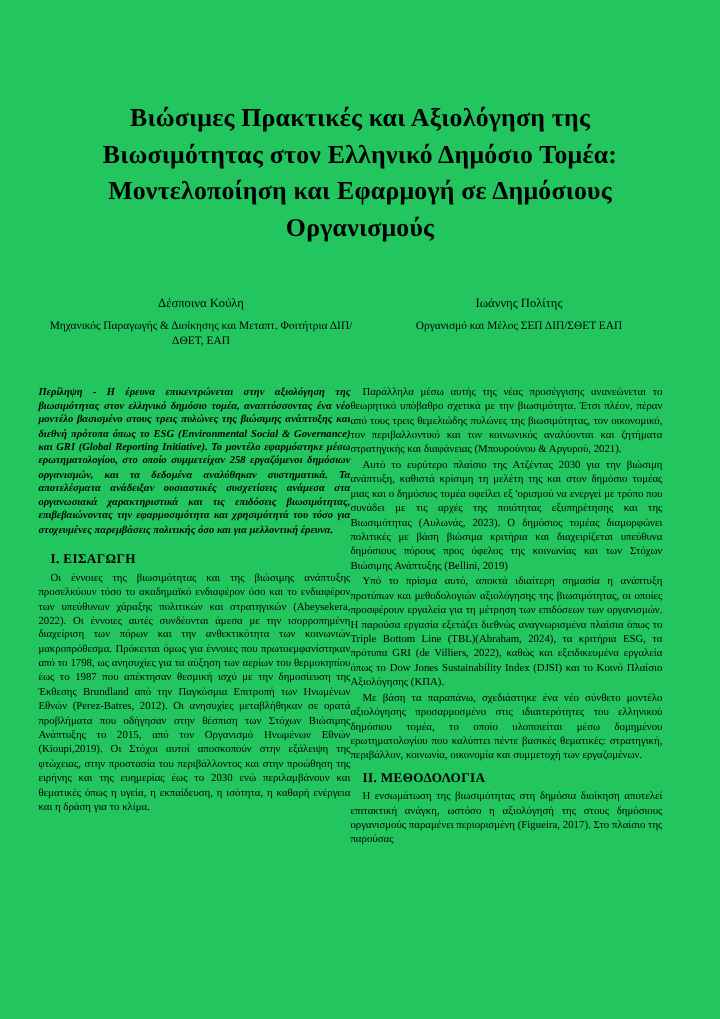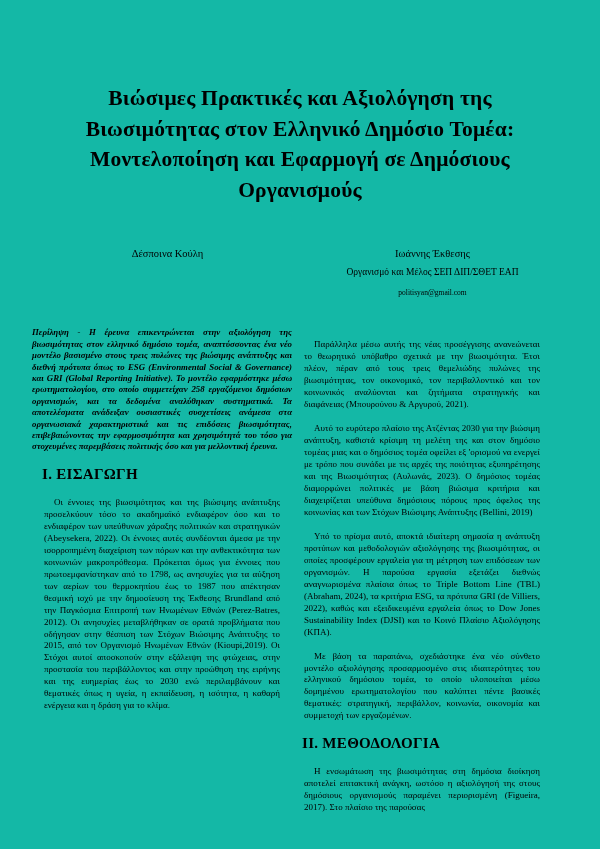--- a/index.html
+++ b/index.html
@@ -4,21 +4,21 @@
 <style>
   html, body {
     margin: 0;
     padding: 0;
     background: #ffffff;
   }
   .page {
     position: relative;
     width: 600px;
     height: 849px;
-    background: #14b8a6;
+    background: #22c55e;
     color: #000000;
     font-family: "Liberation Serif", "DejaVu Serif", serif;
     overflow: hidden;
     box-sizing: border-box;
   }
   .paper-title {
     margin: 83px auto 0 auto;
     width: 478px;
     text-align: center;
     font-size: 21.5px;
@@ -67,54 +67,54 @@
     margin: 0;
   }
   .keywords-par {
     font-weight: bold;
     font-size: 8.8px;
     line-height: 1.3;
     margin: 10px 0 0 0;
   }
   .section-heading {
     font-weight: bold;
-    font-size: 15px;
+    font-size: 11px;
     margin: 12px 0 2px 0;
     padding-left: 10px;
     text-align: left;
     letter-spacing: 0.3px;
   }
   .section-heading.right-col-heading {
     margin-top: 6px;
     margin-bottom: 2px;
   }
   .body-par {
-    margin: 12px;
+    margin: 0;
     text-indent: 10px;
     font-family: Liberation Serif, serif;
   }
   .body-par + .body-par {
     margin-top: 1px;
   }
 </style>
 </head>
 <body>
 
 <div class="page">
 
   <h1 class="paper-title">Βιώσιμες Πρακτικές και Αξιολόγηση της Βιωσιμότητας στον Ελληνικό Δημόσιο Τομέα: Μοντελοποίηση και Εφαρμογή σε Δημόσιους Οργανισμούς</h1>
 
   <div class="authors-row">
     <div class="author-block">
       <div class="author-name">Δέσποινα Κούλη</div>
+      <div class="author-affiliation">Μηχανικός Παραγωγής &amp; Διοίκησης και Μεταπτ. Φοιτήτρια ΔΙΠ/ΔΘΕΤ, ΕΑΠ</div>
     </div>
     <div class="author-block">
-      <div class="author-name">Ιωάννης Έκθεσης</div>
+      <div class="author-name">Ιωάννης Πολίτης</div>
       <div class="author-affiliation">Οργανισμό και Μέλος ΣΕΠ ΔΙΠ/ΣΘΕΤ ΕΑΠ</div>
-      <div class="author-email">politisyan@gmail.com</div>
     </div>
   </div>
 
   <div class="columns">
 
     <div class="col">
       <p class="abstract-par">Περίληψη - Η έρευνα επικεντρώνεται στην αξιολόγηση της βιωσιμότητας στον ελληνικό δημόσιο τομέα, αναπτύσσοντας ένα νέο μοντέλο βασισμένο στους τρεις πυλώνες της βιώσιμης ανάπτυξης και διεθνή πρότυπα όπως το ESG (Environmental Social &amp; Governance) και GRI (Global Reporting Initiative). Το μοντέλο εφαρμόστηκε μέσω ερωτηματολογίου, στο οποίο συμμετείχαν 258 εργαζόμενοι δημόσιων οργανισμών, και τα δεδομένα αναλύθηκαν συστηματικά. Τα αποτελέσματα ανάδειξαν ουσιαστικές συσχετίσεις ανάμεσα στα οργανωσιακά χαρακτηριστικά και τις επιδόσεις βιωσιμότητας, επιβεβαιώνοντας την εφαρμοσιμότητα και χρησιμότητά του τόσο για στοχευμένες παρεμβάσεις πολιτικής όσο και για μελλοντική έρευνα.</p>
       <h2 class="section-heading">I. ΕΙΣΑΓΩΓΗ</h2>
       <p class="body-par">Οι έννοιες της βιωσιμότητας και της βιώσιμης ανάπτυξης προσελκύουν τόσο το ακαδημαϊκό ενδιαφέρον όσο και το ενδιαφέρον των υπεύθυνων χάραξης πολιτικών και στρατηγικών (Abeysekera, 2022). Οι έννοιες αυτές συνδέονται άμεσα με την ισορροπημένη διαχείριση των πόρων και την ανθεκτικότητα των κοινωνιών μακροπρόθεσμα. Πρόκειται όμως για έννοιες που πρωτοεμφανίστηκαν από το 1798, ως ανησυχίες για τα αύξηση των αερίων του θερμοκηπίου έως το 1987 που απέκτησαν θεσμική ισχύ με την δημοσίευση της Έκθεσης Brundland από την Παγκόσμια Επιτροπή των Ηνωμένων Εθνών (Perez-Batres, 2012). Οι ανησυχίες μεταβλήθηκαν σε ορατά προβλήματα που οδήγησαν στην θέσπιση των Στόχων Βιώσιμης Ανάπτυξης το 2015, από τον Οργανισμό Ηνωμένων Εθνών (Kioupi,2019). Οι Στόχοι αυτοί αποσκοπούν στην εξάλειψη της φτώχειας, στην προστασία του περιβάλλοντος και στην προώθηση της ειρήνης και της ευημερίας έως το 2030 ενώ περιλαμβάνουν και θεματικές όπως η υγεία, η εκπαίδευση, η ισότητα, η καθαρή ενέργεια και η δράση για το κλίμα.</p>
     </div>

